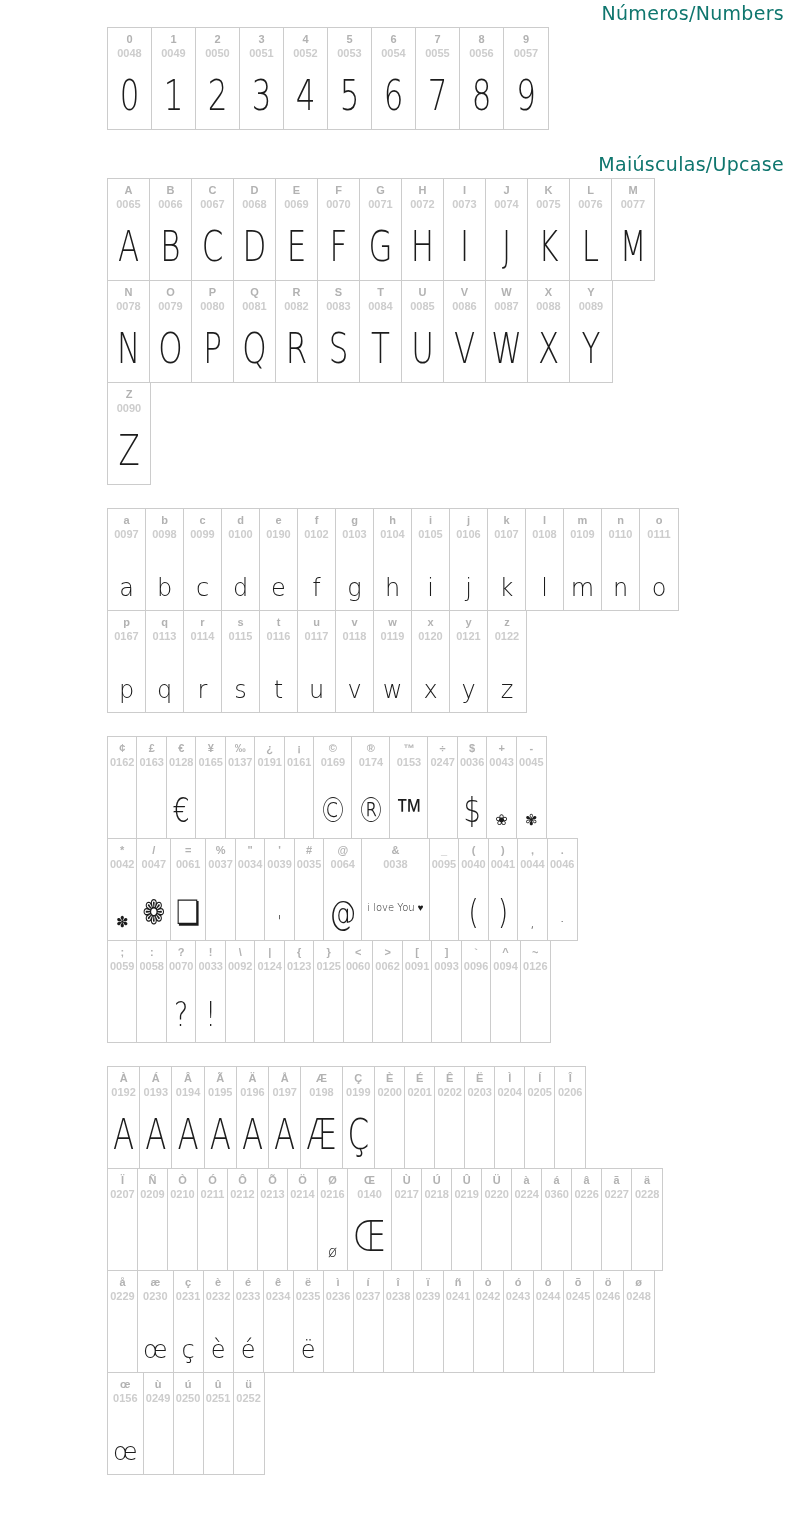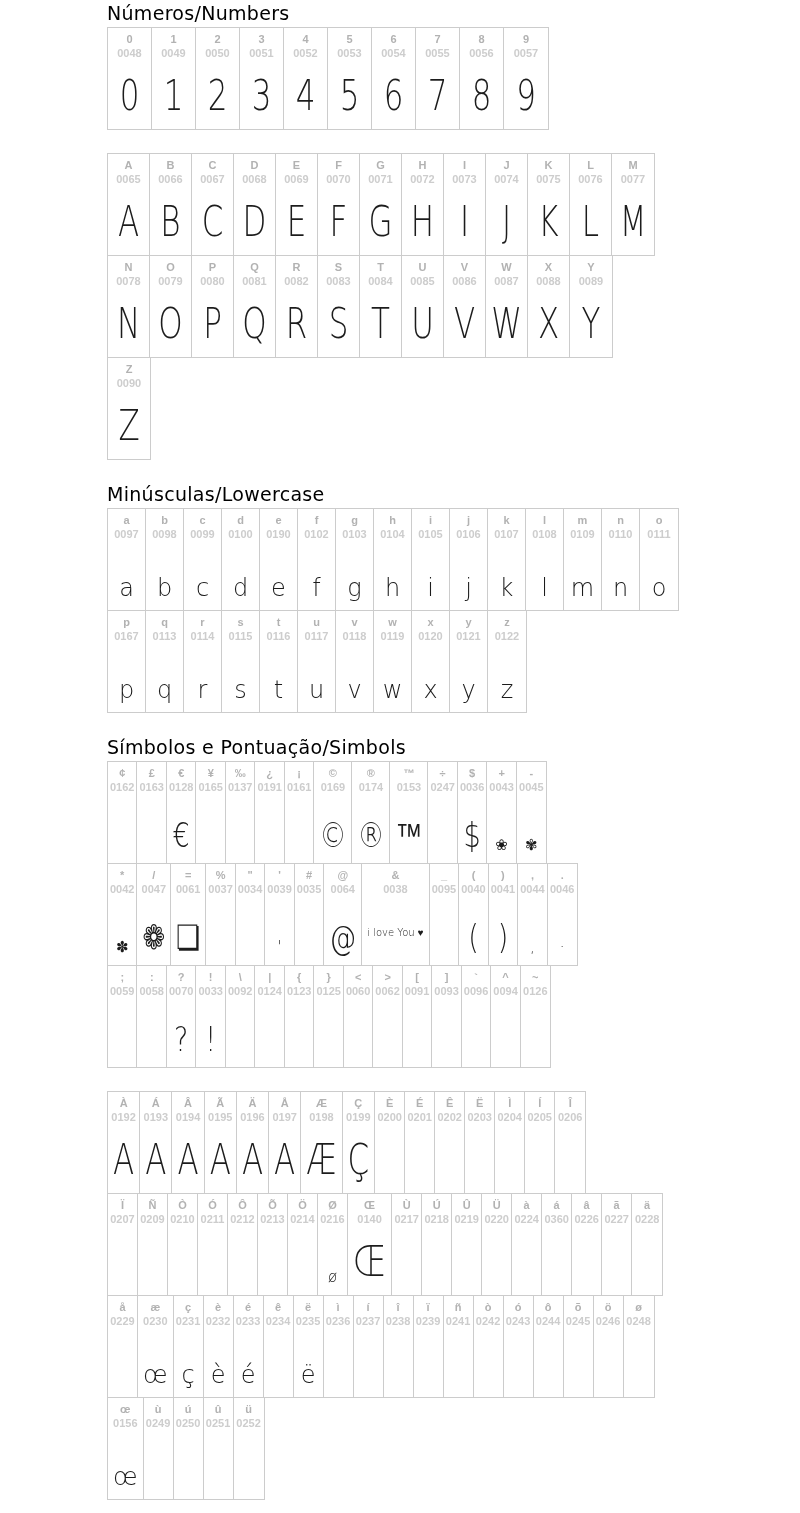--- a/index.html
+++ b/index.html
@@ -1,19 +1,19 @@
 <!DOCTYPE html>
 <html><head>
 <meta charset="utf-8">
 <style>
   html,body{margin:0;padding:0;background:#ffffff;}
   body{width:800px;height:1513px;overflow:hidden;font-family:"Liberation Sans",sans-serif;}
   .wrap{padding:2px 0 0 107px;}
   .section{margin-bottom:23px;}
-  .section-title{font-size:19px;font-weight:400;color:#000000;margin:0 16px 3px 0;letter-spacing:.3px;font-family:"DejaVu Sans",sans-serif;}
+  .section-title{font-size:19px;font-weight:400;color:#0f766e;margin:0 16px 3px 0;letter-spacing:.3px;font-family:"DejaVu Sans",sans-serif;text-align:right;}
   .row{display:flex;width:max-content;border:1px solid #cccccc;background:#fff;}
   .row + .row{margin-top:-1px;}
   .cell{display:flex;flex-direction:column;align-items:center;box-sizing:border-box;
         height:101px;border-right:1px solid #cccccc;padding:4px 2px 5px;}
   .cell:last-child{border-right:none;}
   .labels{text-align:center;line-height:1.3;}
   .ch{font-size:11px;font-weight:bold;color:#b2b2b2;}
   .code{font-size:11px;font-weight:bold;color:#cdcdcd;white-space:nowrap;letter-spacing:0;}
   .glyph{flex:1;display:flex;align-items:flex-end;justify-content:center;color:#1c1c1c;
          font-family:"DejaVu Sans",sans-serif;font-weight:300;padding:0 3px 5px;}
@@ -102,20 +102,21 @@
         <div class="cell">
           <div class="labels">
             <div class="ch">9</div>
             <div class="code">0057</div>
           </div>
           <div class="glyph g-caps">9</div>
         </div>
       </div>
     </section>
     <section class="section sec-uppercase">
+      <h2 class="section-title">Maiúsculas/Upcase</h2>
       <div class="row">
         <div class="cell">
           <div class="labels">
             <div class="ch">A</div>
             <div class="code">0065</div>
           </div>
           <div class="glyph g-caps">A</div>
         </div>
         <div class="cell">
           <div class="labels">
@@ -292,21 +293,20 @@
         <div class="cell">
           <div class="labels">
             <div class="ch">Z</div>
             <div class="code">0090</div>
           </div>
           <div class="glyph g-caps">Z</div>
         </div>
       </div>
     </section>
     <section class="section sec-lowercase">
-      <h2 class="section-title">Minúsculas/Lowercase</h2>
       <div class="row">
         <div class="cell">
           <div class="labels">
             <div class="ch">a</div>
             <div class="code">0097</div>
           </div>
           <div class="glyph g-lower">a</div>
         </div>
         <div class="cell">
           <div class="labels">
@@ -481,21 +481,20 @@
         <div class="cell">
           <div class="labels">
             <div class="ch">z</div>
             <div class="code">0122</div>
           </div>
           <div class="glyph g-lower">z</div>
         </div>
       </div>
     </section>
     <section class="section sec-symbols">
-      <h2 class="section-title">Símbolos e Pontuação/Simbols</h2>
       <div class="row">
         <div class="cell">
           <div class="labels">
             <div class="ch">¢</div>
             <div class="code">0162</div>
           </div>
           <div class="glyph g-sym"></div>
         </div>
         <div class="cell">
           <div class="labels">

